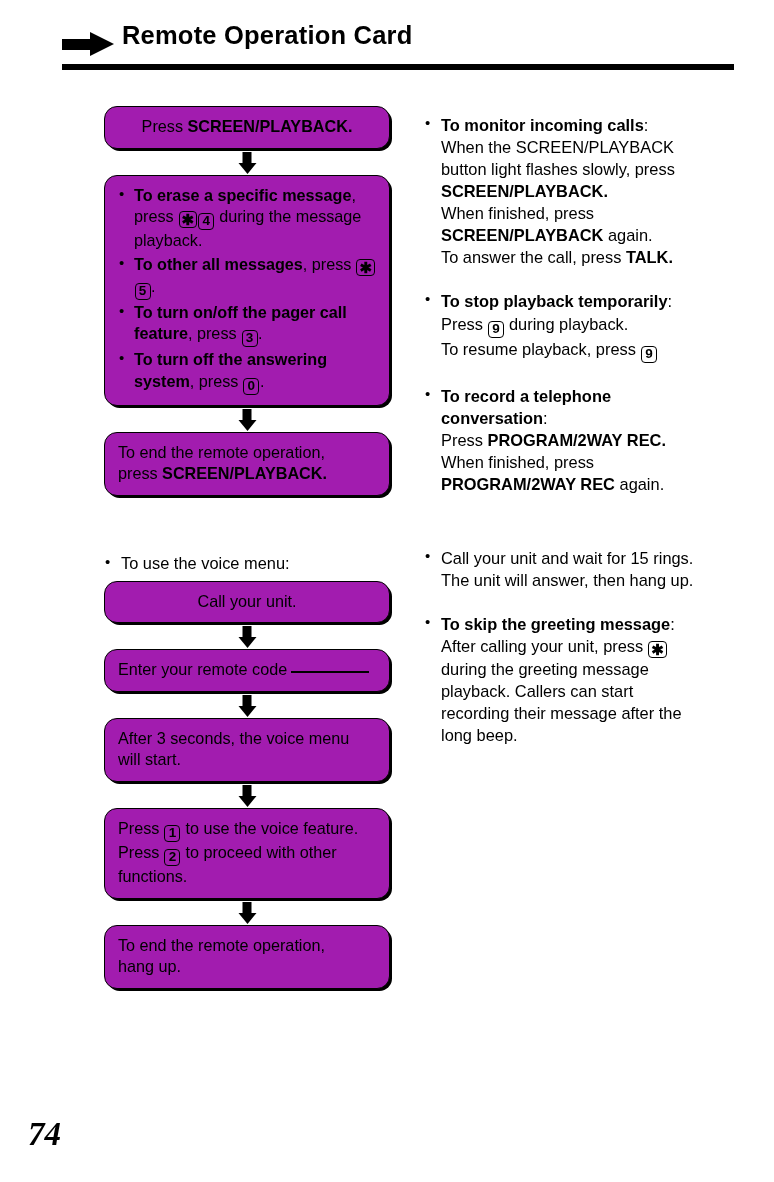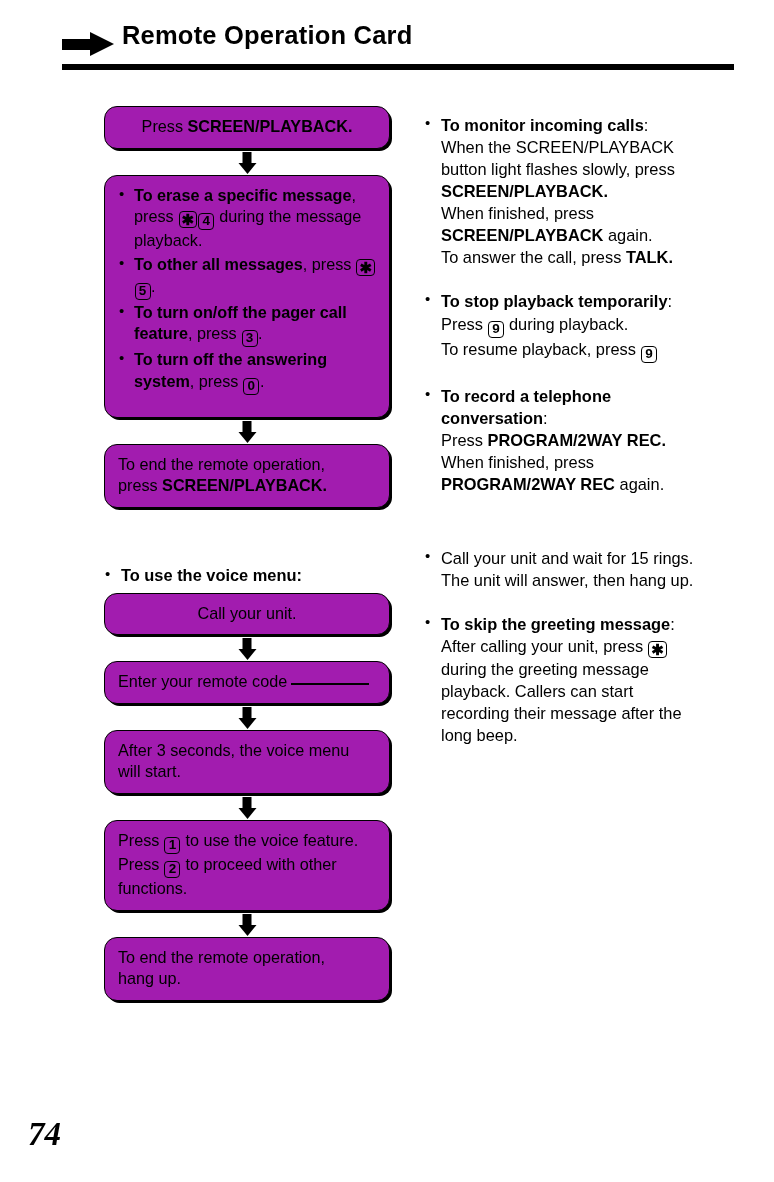--- a/index.html
+++ b/index.html
@@ -136,21 +136,21 @@
     margin: 0 0 2px 0;
   }
   ul.bullets > li::before {
     content: "\2022";
     position: absolute;
     left: 1px;
     top: -1px;
     font-size: 15px;
     line-height: inherit;
   }
-  ul.bullets > li:last-child { margin-bottom: 12px; }
+  ul.bullets > li:last-child { margin-bottom: 0; }
 
   .rc-section {
     font-size: 16.4px;
     line-height: 1.345;
     position: relative;
     padding-left: 17px;
     margin-bottom: 22px;
   }
   .rc-section::before {
     content: "\2022";
@@ -191,21 +191,21 @@
     border-bottom: 2.4px solid #000;
     vertical-align: 2px;
     margin-left: 4px;
   }
 
   
   .voice-menu-label {
     position: relative;
     padding-left: 17px;
     font-size: 16.4px;
-    font-weight: bold;
+    font-weight: normal;
     margin-bottom: 8px;
   }
   .voice-menu-label::before {
     content: "\2022";
     position: absolute;
     left: 1px;
     top: -1px;
     font-size: 15px;
     font-weight: normal;
   }

